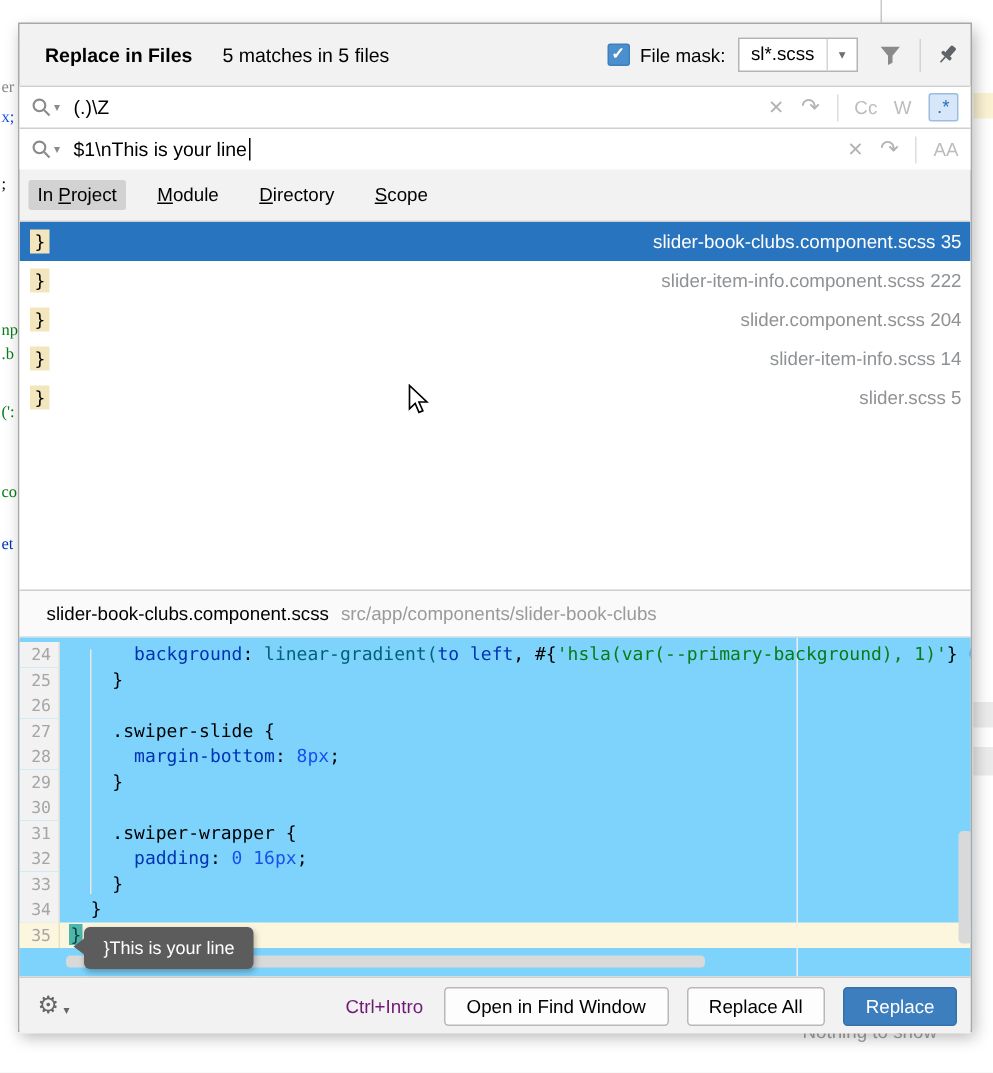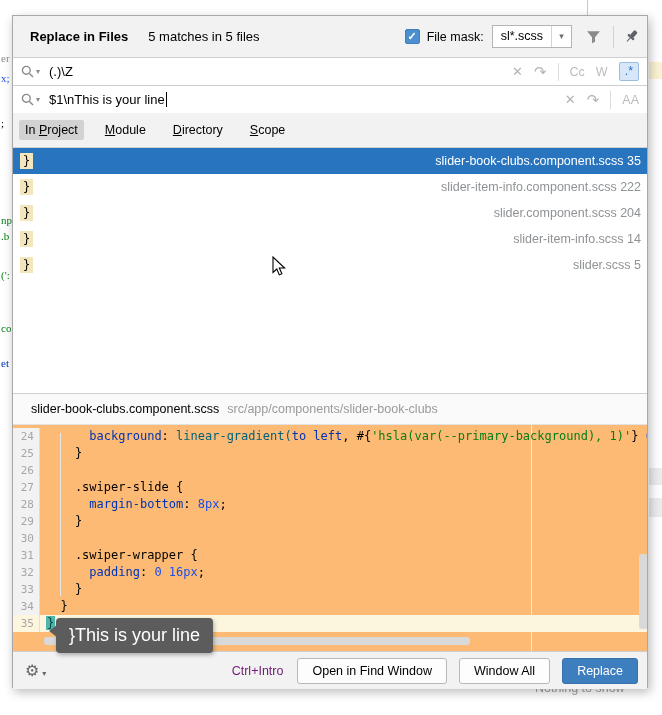--- a/index.html
+++ b/index.html
@@ -66,38 +66,38 @@
   .res-match{font-family:"DejaVu Sans Mono",monospace;font-size:12px;background:var(--match);color:#000;padding:0 3px;line-height:16px}
   .res-file{margin-left:auto;color:#8f9295}
   .res-row.sel .res-file{color:#fff}
 
   
   .pv-hdr{position:absolute;left:0;top:377px;right:0;height:32px;background:#fafafa;border-top:1px solid #cfcfcf;
           border-bottom:1px solid #e2e2e2;display:flex;align-items:center;padding-left:18px;font-size:12.5px}
   .pv-path{color:#9a9a9a;margin-left:8px}
 
   
-  .editor{position:absolute;left:0;top:409px;right:0;height:226px;background:#fdba74;overflow:hidden;
+  .editor{position:absolute;left:0;top:409px;right:0;height:226px;background:#7dd3fc;overflow:hidden;
           font-family:"DejaVu Sans Mono",monospace;font-size:12px}
   .margin-guide{position:absolute;left:518px;top:0;bottom:0;width:1px;background:#ededed}
   .indent-guide{position:absolute;left:47px;top:8px;height:163px;width:1px;background:#e6e6e6}
   .elines{position:relative;padding-top:3px}
   .eline{display:flex;height:17px;line-height:17px}
   .egut{flex:none;width:27px;background:#f2f2f2;border-right:1px solid #dcdcdc;color:#a6a6a6;
         text-align:right;padding-right:5px;font-size:11px}
   .ecode{flex:1;padding-left:6px;white-space:pre;overflow:hidden}
   .eline.cur,.eline.cur .egut{background:var(--curline);border-right-color:#e7e0c2}
   .seg-pl{color:#000}.seg-pr{color:#0033b3}.seg-fn{color:#00627a}.seg-kw{color:#0033b3}
   .seg-st{color:#067d17}.seg-nm{color:#1750eb}
   .seg-match{background:var(--teal);color:#0a3f3b;padding:0 1px}
   .h-thumb{position:absolute;left:31px;top:212px;width:426px;height:8px;background:#d9d9d9;border-radius:3px}
   .v-thumb{position:absolute;left:626px;top:129px;width:9px;height:75px;background:#d9d9d9;border-radius:3px}
 
   
-  .tooltip{position:absolute;left:43px;top:602px;background:#5c5c5c;color:#fff;font-size:18px;
+  .tooltip{position:absolute;left:43px;top:602px;background:#5c5c5c;color:#fff;font-size:12px;
            padding:7px 13px;border-radius:4px;z-index:6;box-shadow:1px 2px 4px rgba(0,0,0,.3)}
   .tooltip:before{content:"";position:absolute;left:-7px;top:7px;border-top:6px solid transparent;
                   border-bottom:6px solid transparent;border-right:8px solid #5c5c5c}
 
   
   .footer{position:absolute;left:0;right:0;top:635px;height:38px;border-top:1px solid #cfcfcf;
           display:flex;align-items:center;padding:0 9px 0 12px;background:#f2f2f2}
   .gear{font-size:16px;color:#666;position:relative;line-height:16px}
   .gear .dd{position:absolute;right:-7px;bottom:-3px;font-size:8px;color:#666}
   .foot-right{margin-left:auto;display:flex;align-items:center;gap:12px}
@@ -287,21 +287,21 @@
     <div class="v-thumb"></div>
   </div>
 
   <div class="tooltip">}This is your line</div>
 
   <div class="footer">
     <span class="gear">⚙<span class="dd">▾</span></span>
     <span class="foot-right">
       <span class="hint">Ctrl+Intro</span>
       <button class="btn">Open in Find Window</button>
-      <button class="btn">Window All</button>
+      <button class="btn">Replace All</button>
       <button class="btn primary">Replace</button>
     </span>
   </div>
 </div>
 
 <svg class="cursor" width="14" height="21" viewBox="0 0 14 21">
   <path d="M1 1 L1 16.5 L4.8 13 L7.3 18.9 L9.9 17.8 L7.3 12 L12.6 12 Z" fill="#ffffff" stroke="#000000" stroke-width="1.1"></path>
 </svg>
 
 </body></html>

